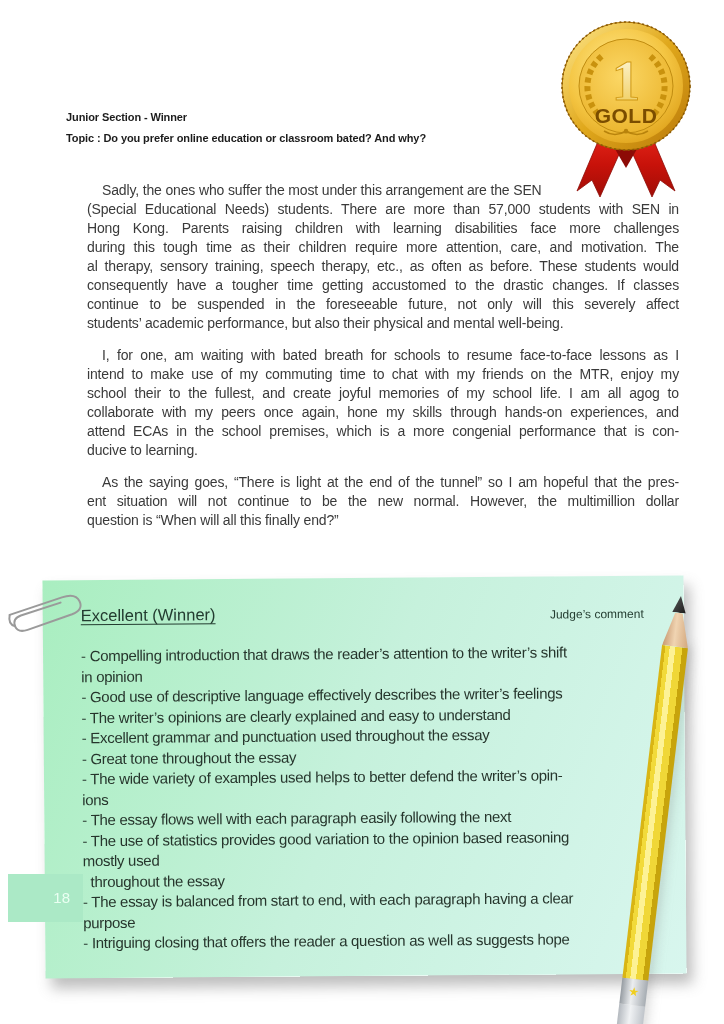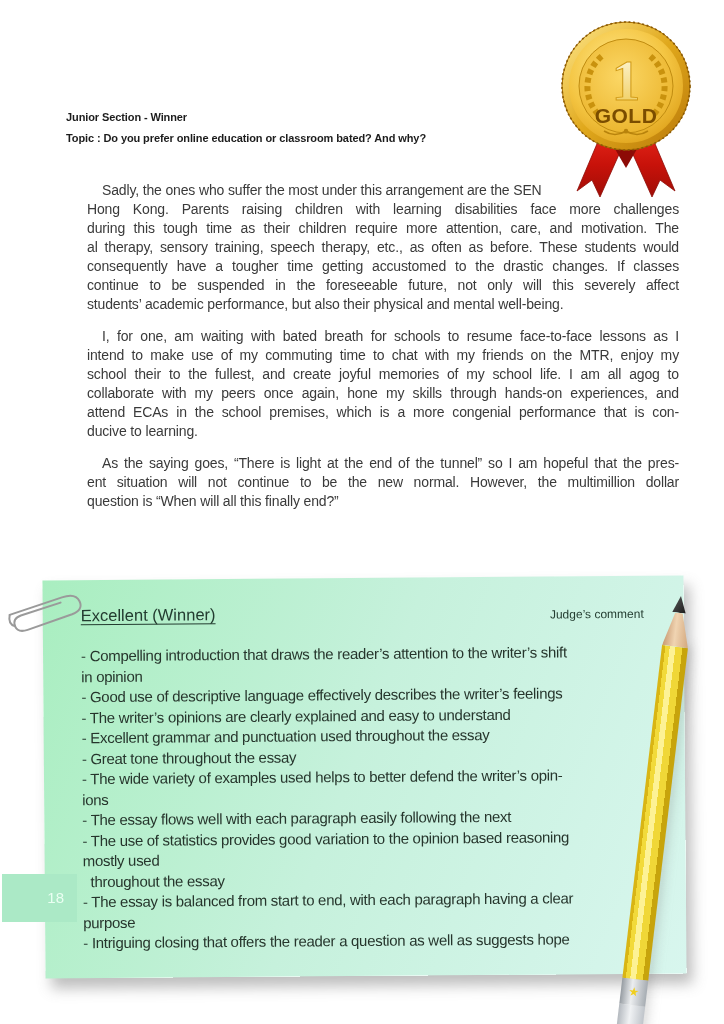--- a/index.html
+++ b/index.html
@@ -47,21 +47,21 @@
   .comments .line {
     font-size:15px; line-height:20.5px; letter-spacing:-0.3px;
     text-align:left; white-space:pre-wrap;
   }
 
   
   .paperclip { position:absolute; left:2px; top:584px; }
 
   
   .pagenum-box {
-    position:absolute; left:2px; top:874px; width:75px; height:48px;
+    position:absolute; left:8px; top:874px; width:75px; height:48px;
     background:#abe9c6; z-index:6;padding-left:21px;
   }
   .pagenum-box .num {
     position:absolute; right:13px; top:0; line-height:48px;
     font-size:15px; color:#eafff2;
   }
 
   
   .pencil-shadow {
     position:absolute; left:678px; top:646px; width:13px; height:400px;
@@ -142,20 +142,21 @@
   </div>
 
   <div class="essay-header">
     <div class="h-line">Junior Section - Winner</div>
     <div class="h-line">Topic : Do you prefer online education or classroom bated? And why?</div>
   </div>
 
   <div class="essay">
     <div class="para">
         <div class="line ns ind">Sadly, the ones who suffer the most under this arrangement are the SEN</div>
+        <div class="line">(Special Educational Needs) students. There are more than 57,000 students with SEN in</div>
         <div class="line">Hong Kong. Parents raising children with learning disabilities face more challenges</div>
         <div class="line">during this tough time as their children require more attention, care, and motivation. The</div>
         <div class="line">al therapy, sensory training, speech therapy, etc., as often as before. These students would</div>
         <div class="line">consequently have a tougher time getting accustomed to the drastic changes. If classes</div>
         <div class="line">continue to be suspended in the foreseeable future, not only will this severely affect</div>
         <div class="line ns">students’ academic performance, but also their physical and mental well-being.</div>
       </div>
     <div class="para">
         <div class="line ind">I, for one, am waiting with bated breath for schools to resume face-to-face lessons as I</div>
         <div class="line">intend to make use of my commuting time to chat with my friends on the MTR, enjoy my</div>

